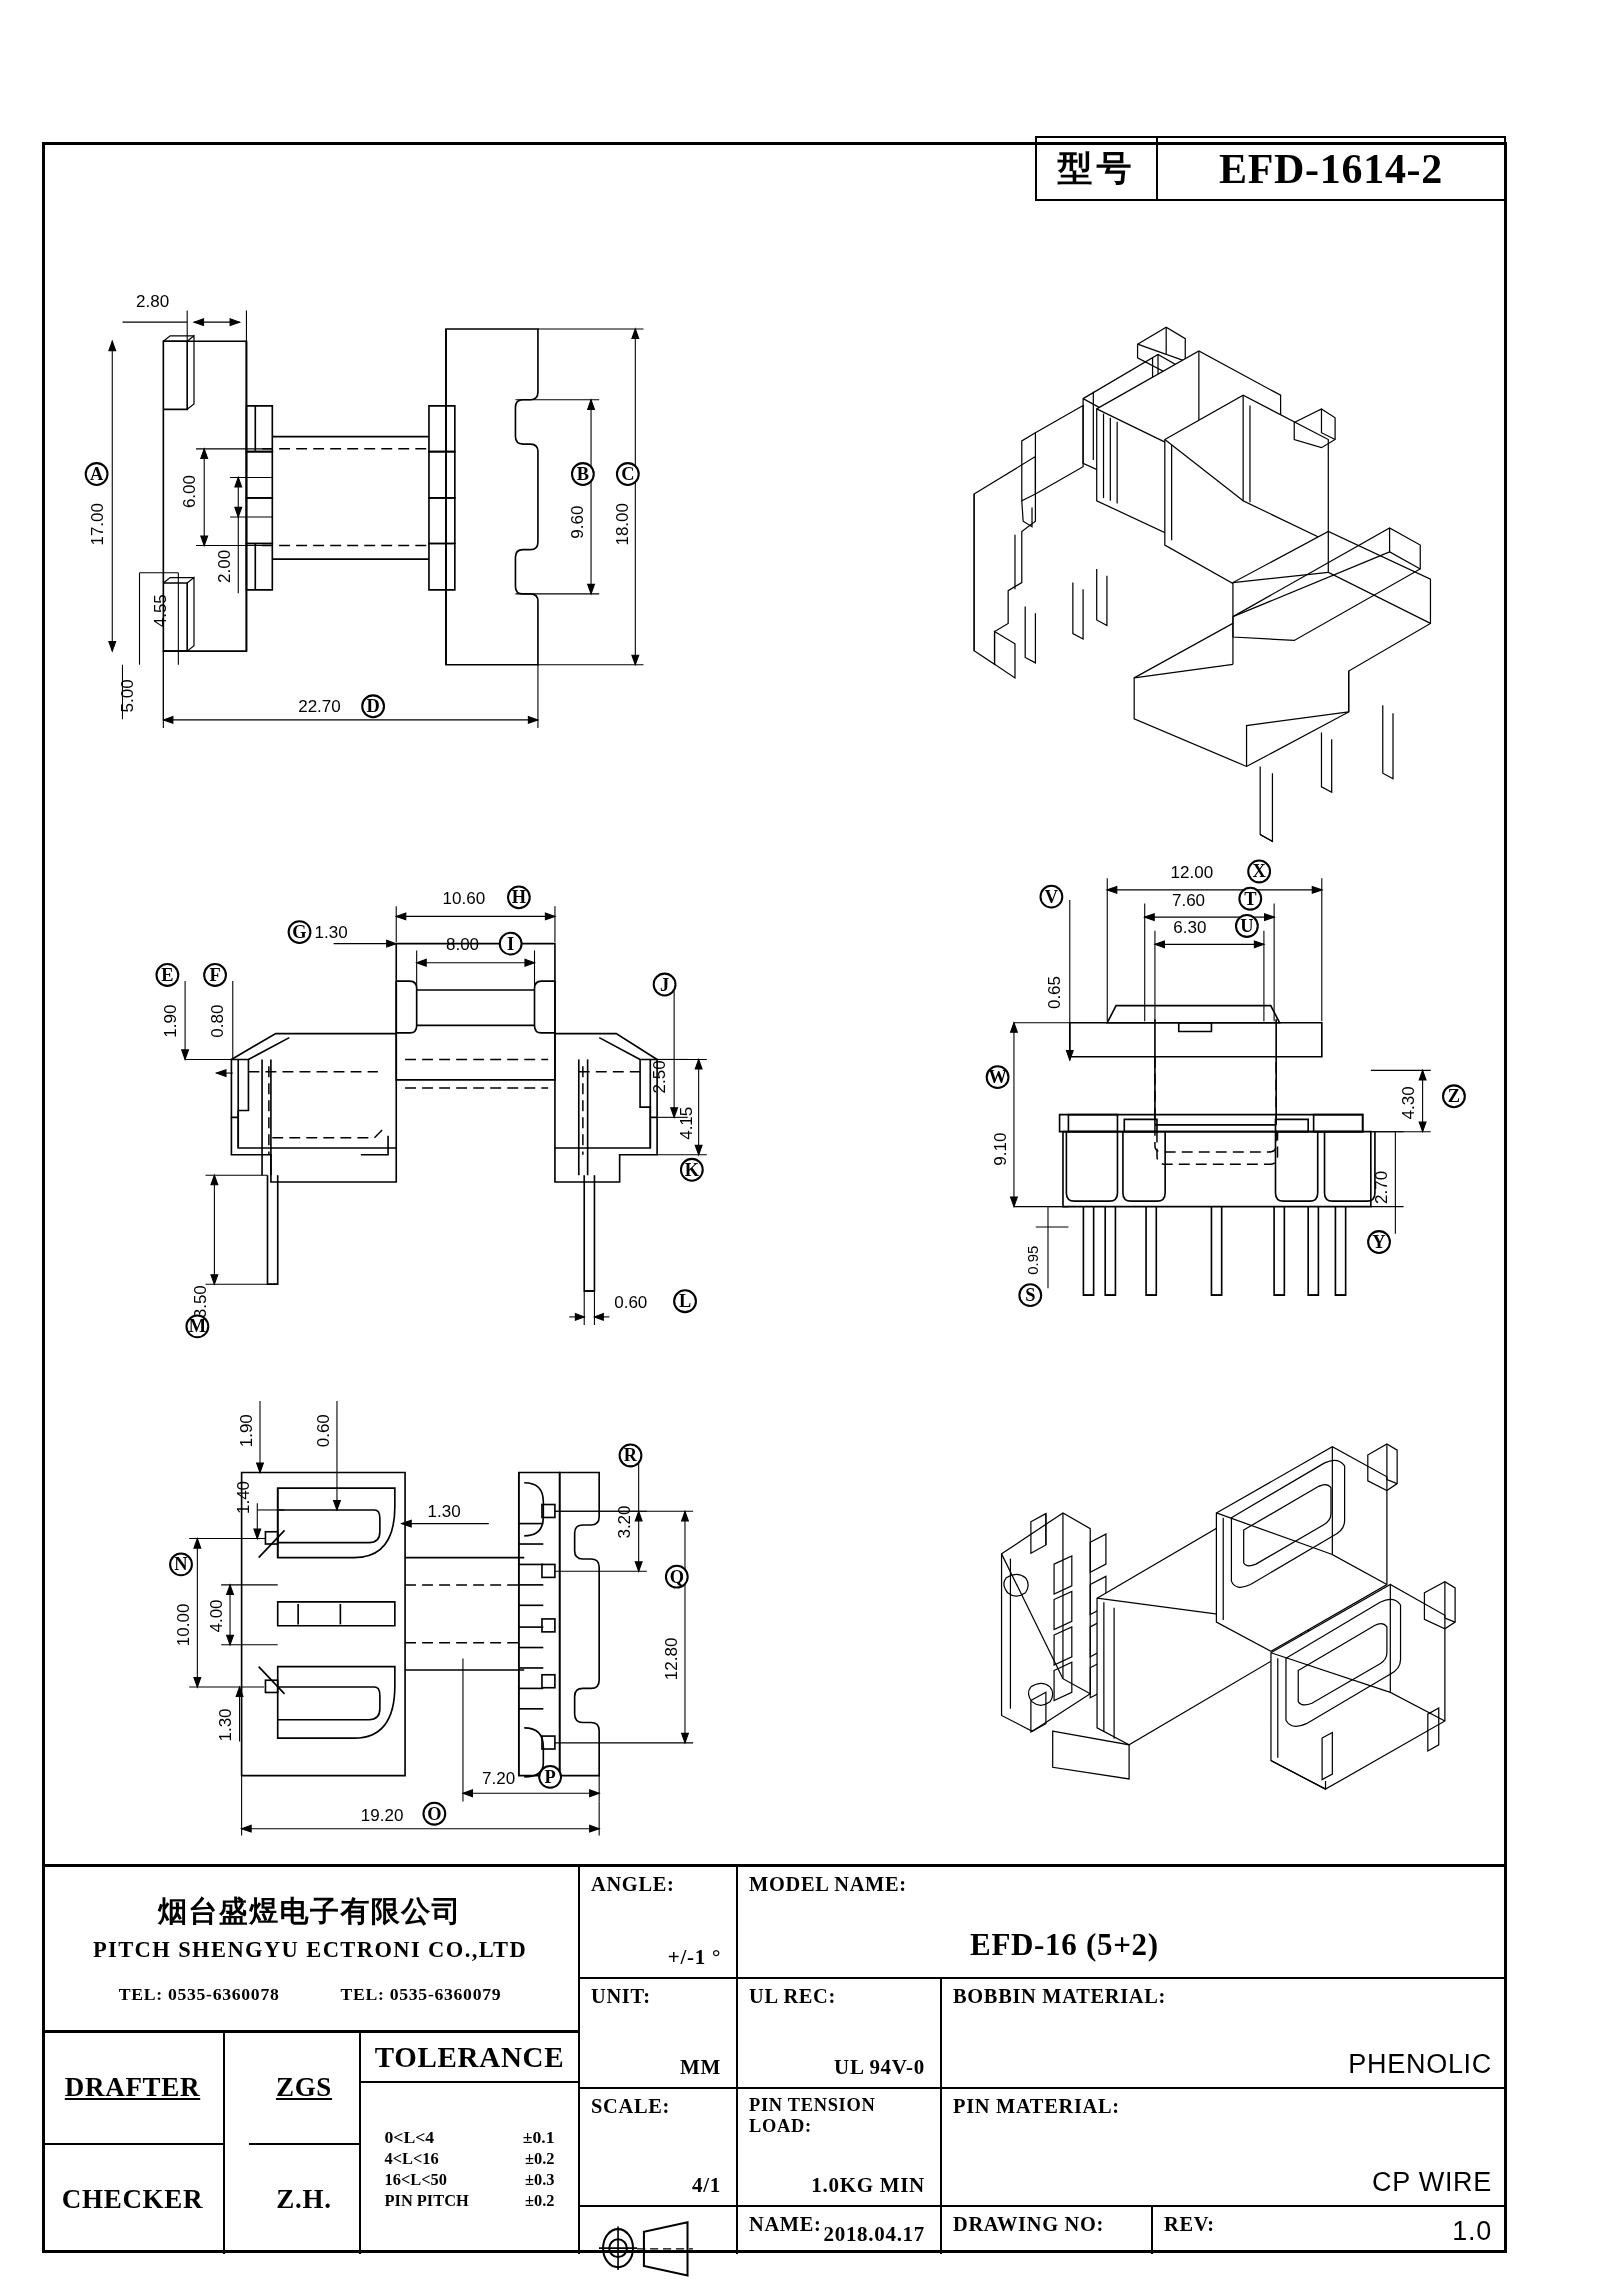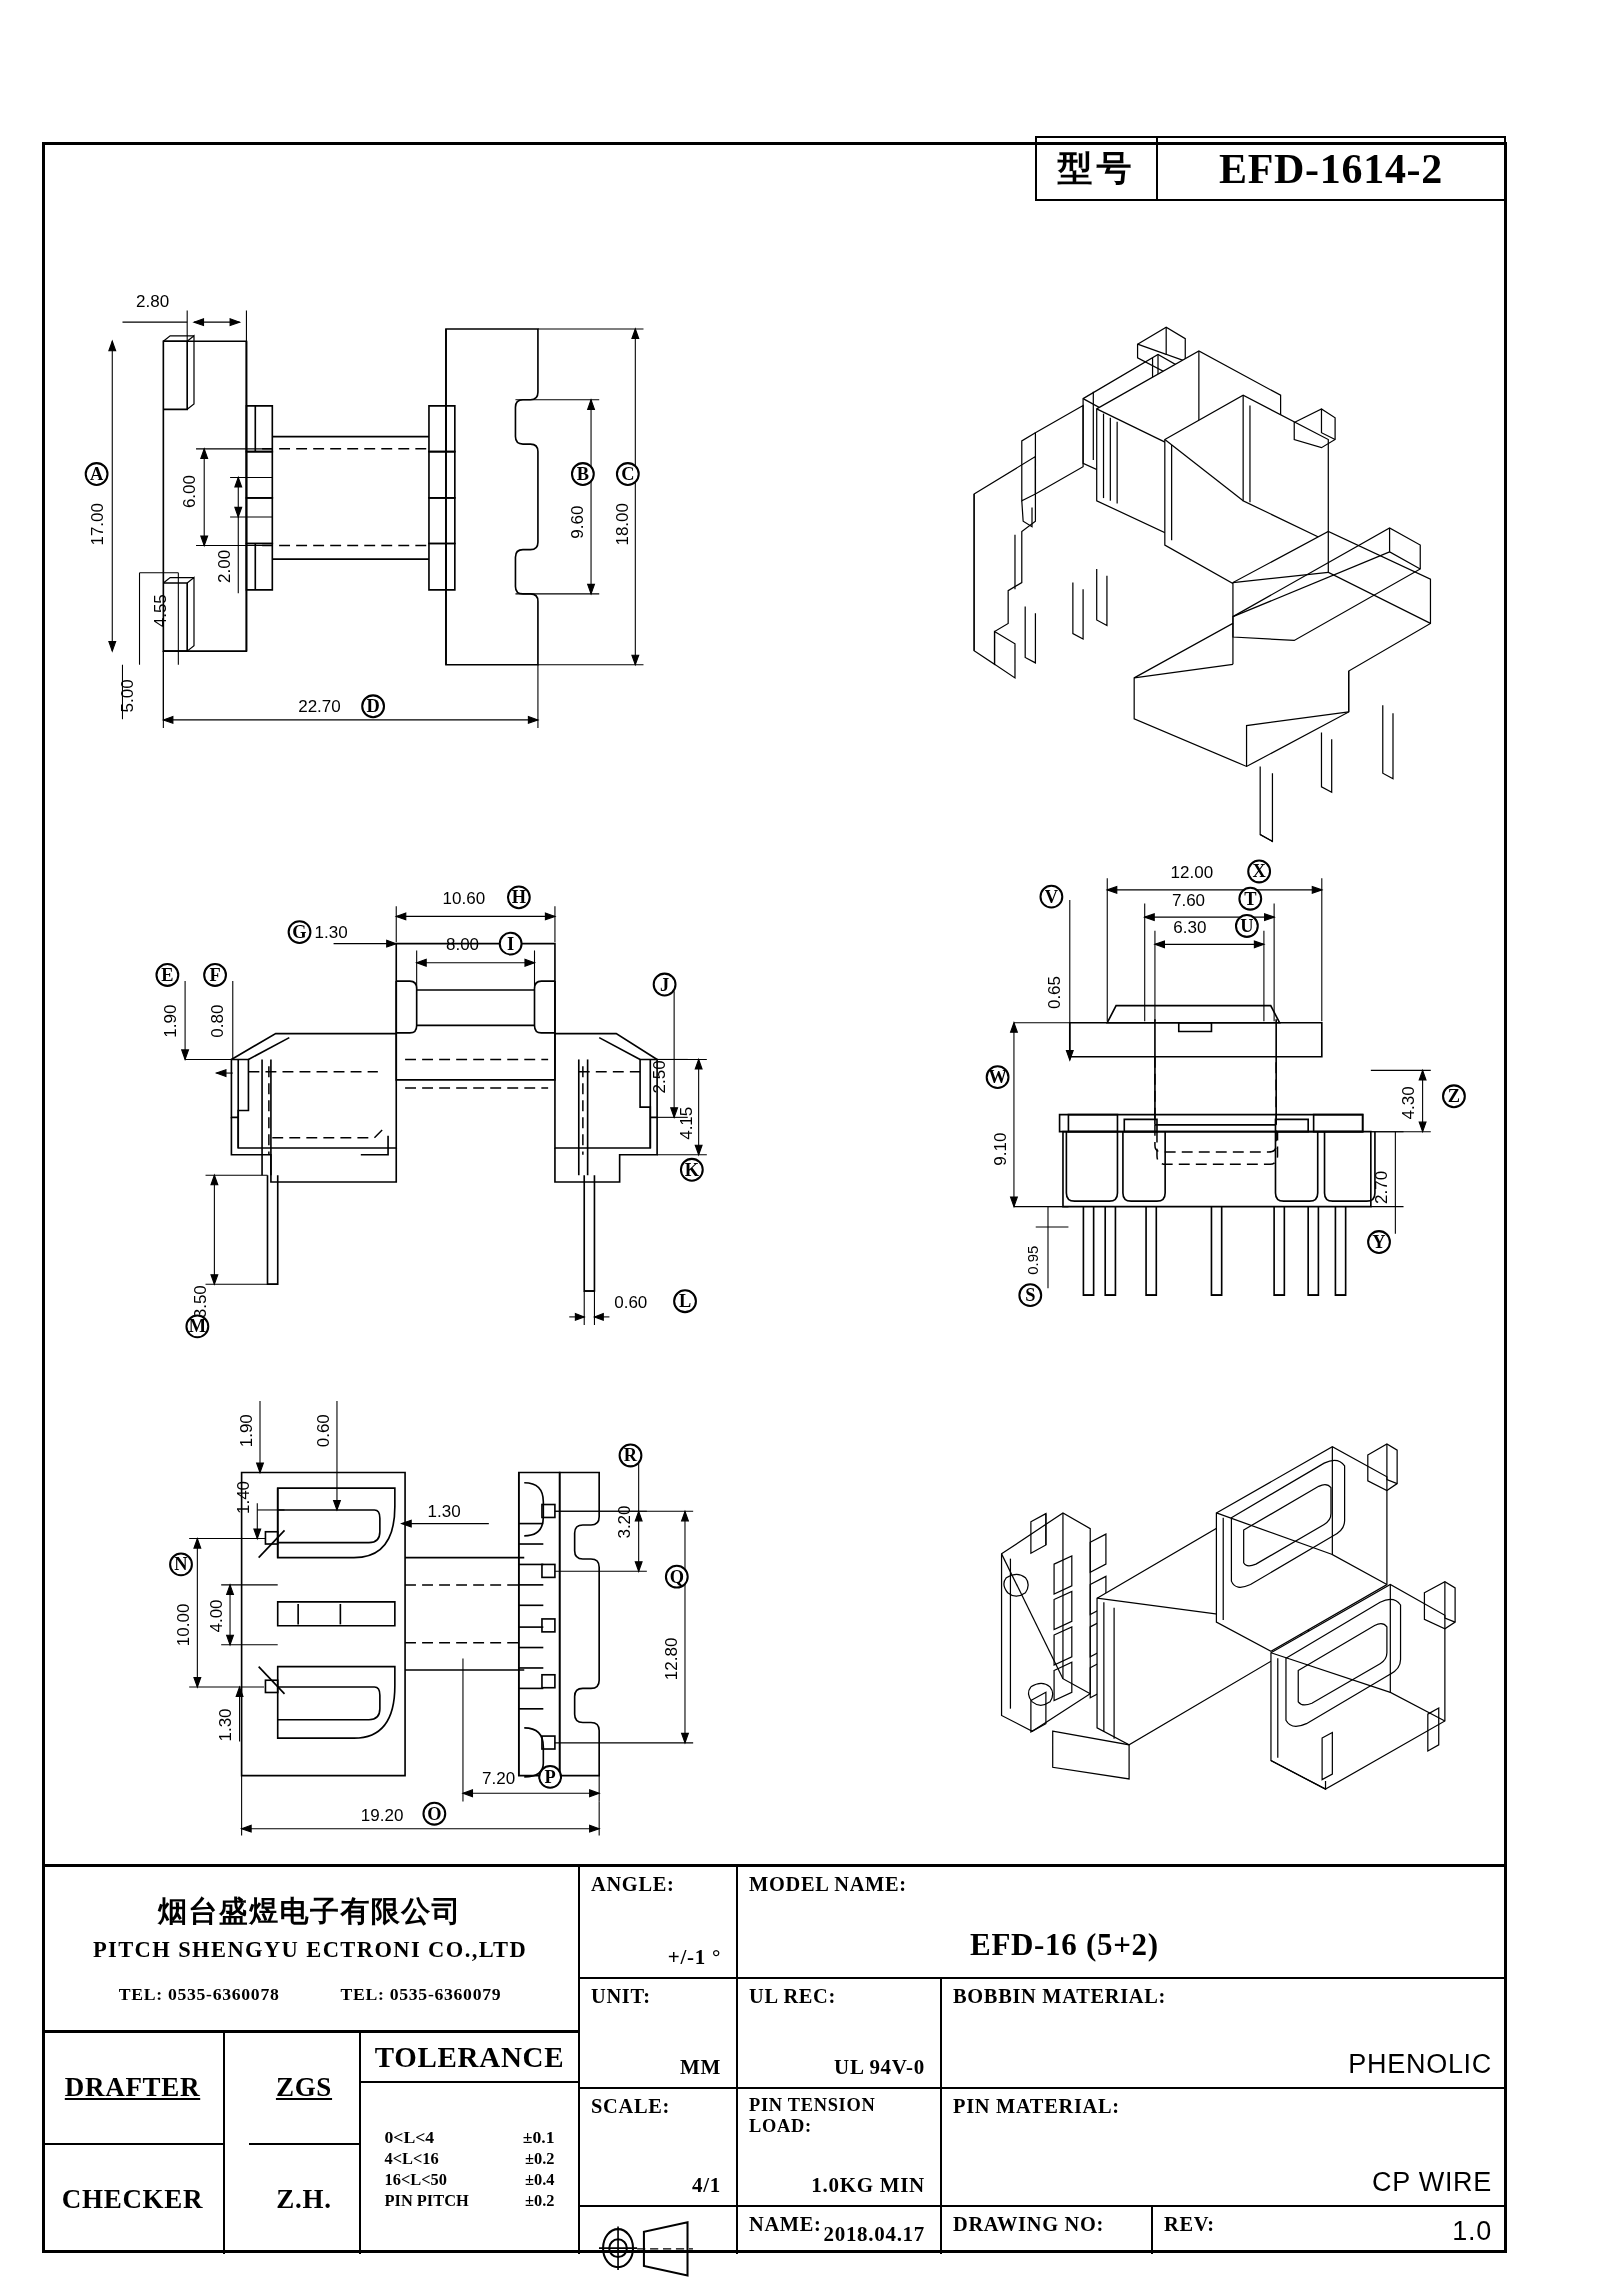--- a/index.html
+++ b/index.html
@@ -752,21 +752,21 @@
           <div class="tolRow">
             <span>0&lt;L&lt;4</span>
             <span>±0.1</span>
           </div>
           <div class="tolRow small">
             <span>4&lt;L&lt;16</span>
             <span>±0.2</span>
           </div>
           <div class="tolRow small">
             <span>16&lt;L&lt;50</span>
-            <span>±0.4</span>
+            <span>±0.3</span>
           </div>
           <div class="tolRow small">
             <span>PIN PITCH</span>
             <span>±0.2</span>
           </div>
         </div>
       </div>
     </div>
   </div>
 

